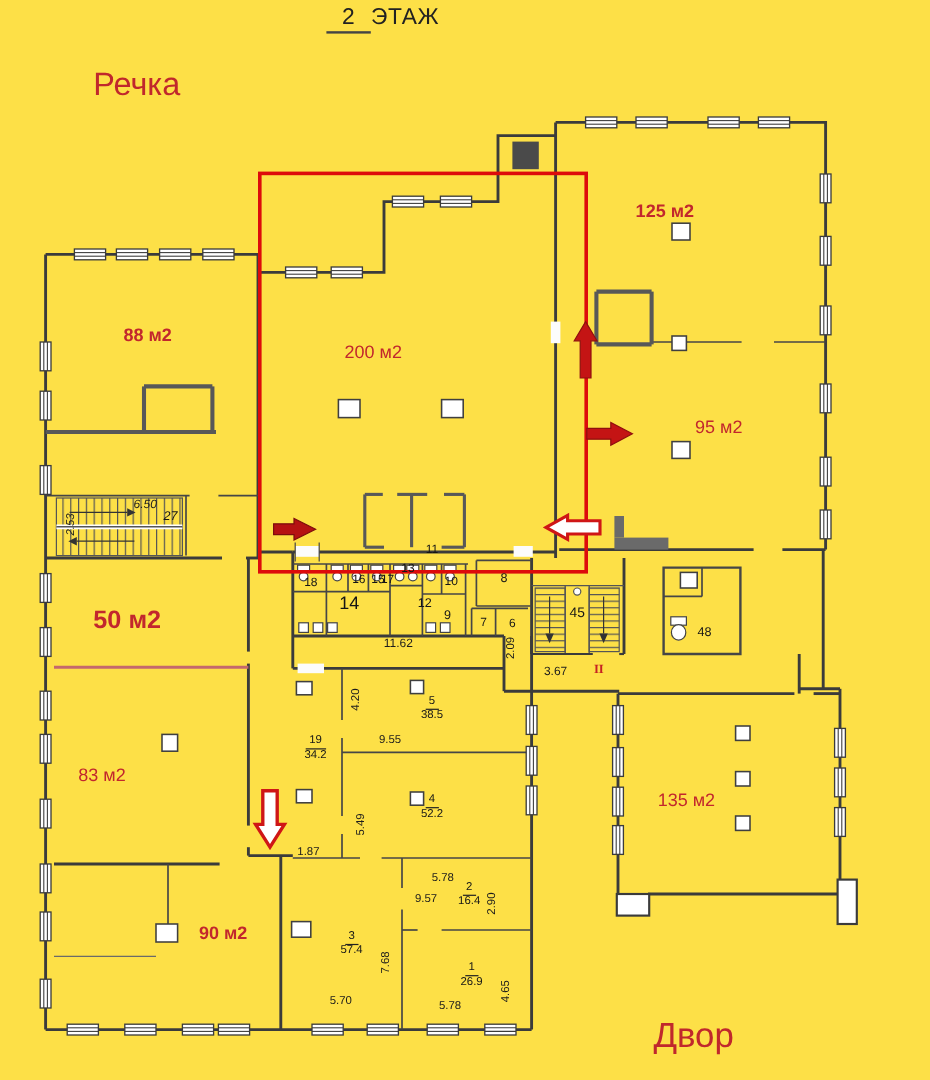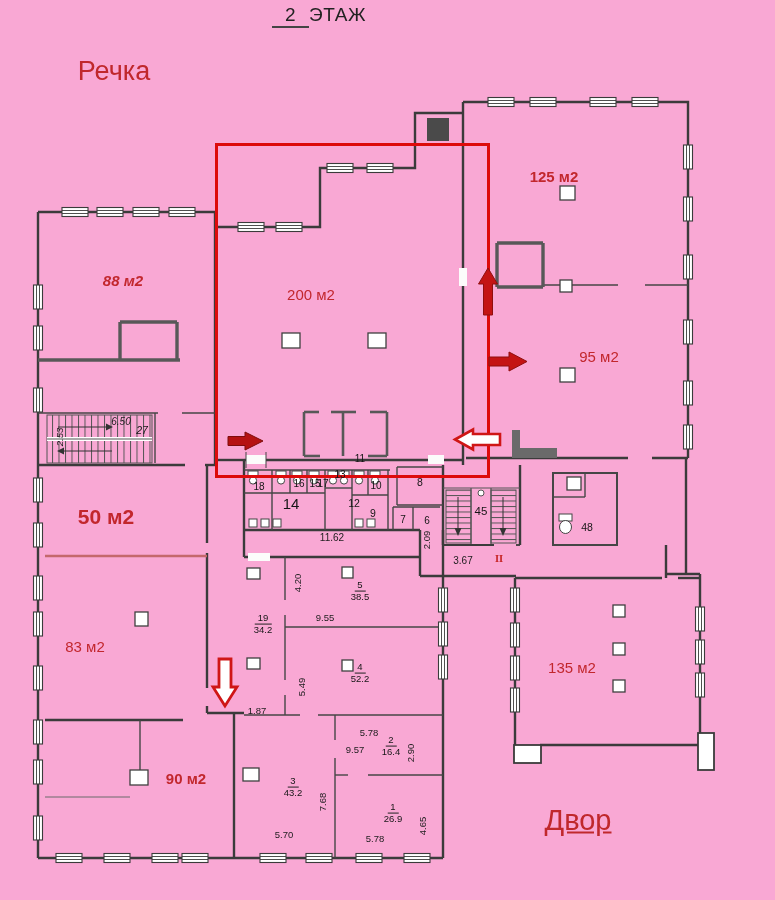--- a/index.html
+++ b/index.html
@@ -1,16 +1,16 @@
 <!DOCTYPE html>
 <html><head>
 <meta charset="utf-8">
 <style>
   html,body{margin:0;padding:0;background:#fff;}
-  .canvas{position:relative;width:775px;height:900px;background:#f9a8d4;
+  .canvas{position:relative;width:775px;height:900px;background:#fde047;
           font-family:"Liberation Sans",sans-serif;overflow:hidden;}
   .canvas svg{position:absolute;left:0;top:0;}
   .lbl{position:absolute;transform:translate(-50%,-50%);white-space:nowrap;}
   .ctx{font-size:27px;color:#c0282c;}
   .area{font-size:15px;color:#c2272d;}
   .b{font-weight:700;}
   .big{font-size:21px;font-weight:700;}
   .num{font-size:10px;color:#151515;}
   .n45{font-size:11.5px;}
   .dim{font-size:9.5px;color:#1c1c1c;}
@@ -297,23 +297,23 @@
       <path d="M455 439.5 L473 429.5 L473 434 L500 434 L500 445 L473 445 L473 449.5 Z" fill="#fff" stroke="#cf1616" stroke-width="2.6"></path>
       <path d="M225 706 L213 687 L219 687 L219 659 L231 659 L231 687 L237 687 Z" fill="#fff" stroke="#cf1616" stroke-width="2.8"></path>
     </g>
   </svg>
 
   <div class="title">
     <span class="tn">2</span><span>ЭТАЖ</span>
   </div>
 
   <div class="lbl ctx" style="left:114px;top:71px;">Речка</div>
-  <div class="lbl ctx" style="left:578px;top:820px;font-size:29px;text-decoration:underline;">Двор</div>
-
-  <div class="lbl area b" style="left:123px;top:280px;font-style:italic;">88 м2</div>
+  <div class="lbl ctx" style="left:578px;top:864px;font-size:29px;">Двор</div>
+
+  <div class="lbl area b" style="left:123px;top:280px;">88 м2</div>
   <div class="lbl area" style="left:311px;top:294px;">200 м2</div>
   <div class="lbl area" style="left:554px;top:176px;font-weight:bold;">125 м2</div>
   <div class="lbl area" style="left:599px;top:356px;">95 м2</div>
   <div class="lbl area big" style="left:106px;top:517px;">50 м2</div>
   <div class="lbl area" style="left:85px;top:646px;">83 м2</div>
   <div class="lbl area b" style="left:186px;top:778px;">90 м2</div>
   <div class="lbl area" style="left:572px;top:667px;">135 м2</div>
 
   <div class="lbl dim i" style="left:121px;top:421px;font-size:10px;">6.50</div>
   <div class="lbl num i" style="left:142px;top:430px;font-size:10.5px;">27</div>
@@ -353,21 +353,21 @@
   <div class="frac" style="left:360px;top:673px;">
     <span class="n">4</span>
     <span>52.2</span>
   </div>
   <div class="lbl dim vert" style="left:301px;top:687px;">5.49</div>
   <div class="lbl dim" style="left:355px;top:705px;margin-top:44px;">9.57</div>
   <div class="lbl dim" style="left:257px;top:710px;">1.87</div>
 
   <div class="frac" style="left:293px;top:787px;">
     <span class="n">3</span>
-    <span>43.2</span>
+    <span>57.4</span>
   </div>
   <div class="lbl dim vert" style="left:322px;top:802px;">7.68</div>
   <div class="lbl dim" style="left:284px;top:834px;">5.70</div>
   <div class="lbl dim" style="left:369px;top:732px;">5.78</div>
   <div class="frac" style="left:391px;top:746px;">
     <span class="n">2</span>
     <span>16.4</span>
   </div>
   <div class="lbl dim vert" style="left:410px;top:753px;">2.90</div>
   <div class="frac" style="left:393px;top:813px;">

